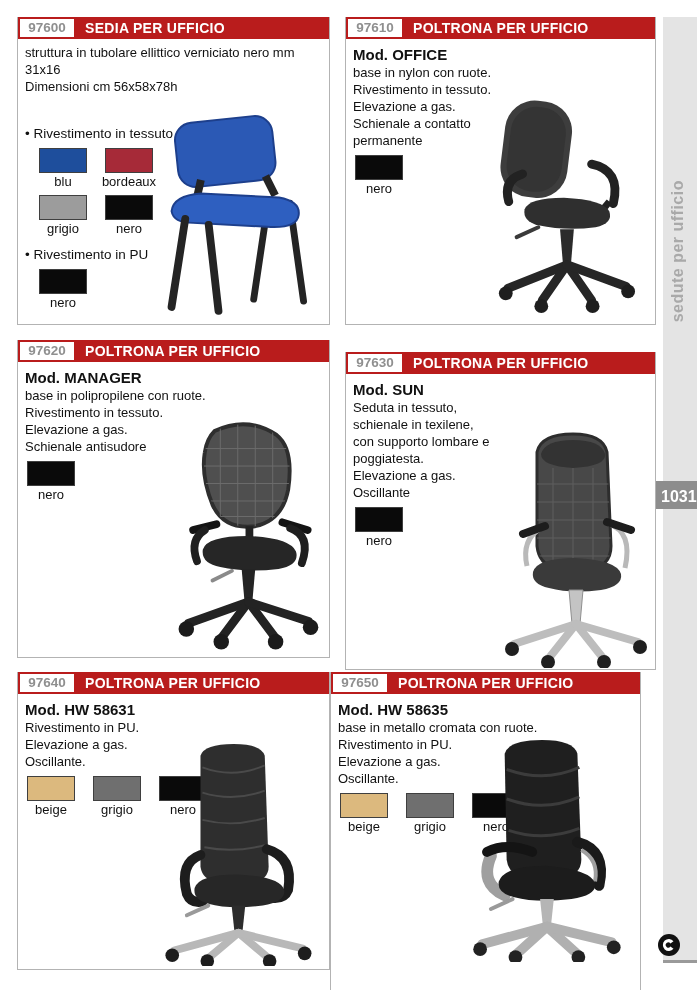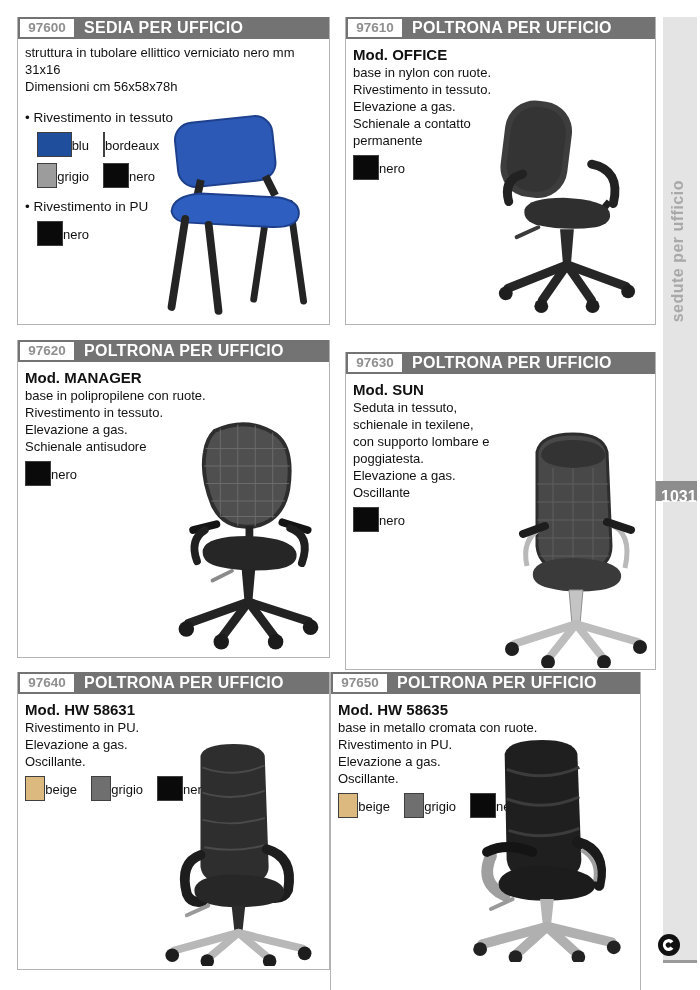--- a/index.html
+++ b/index.html
@@ -1,38 +1,38 @@
 <!DOCTYPE html>
 <html><head>
 <meta charset="utf-8">
 <style>
   html,body{margin:0;padding:0;background:#fff;}
   #page{position:relative;width:700px;height:990px;background:#fff;overflow:hidden;
         font-family:"Liberation Sans", sans-serif;color:#111;}
   .cell{position:absolute;background:#fff;border:1px solid #b3b3b3;border-top:none;box-sizing:border-box;}
-  .bar{display:flex;align-items:center;height:22px;background:#737373;padding:2px;box-sizing:border-box;}
+  .bar{display:flex;align-items:center;height:22px;background:#b91c1c;padding:2px;box-sizing:border-box;gap:11px;}
   .code{background:#fff;color:#8f8f8f;font-weight:700;font-size:13.5px;height:18px;line-height:18px;
         padding:0 5px;min-width:44px;text-align:center;flex:0 0 auto;}
-  .cat{color:#fff;font-weight:700;font-size:16px;margin-left:10px;letter-spacing:.3px;white-space:nowrap;}
+  .cat{color:#fff;font-weight:700;font-size:14px;letter-spacing:.3px;white-space:nowrap;}
   .cell-body{padding:5px 6px 0 7px;position:relative;}
   .model{font-weight:700;font-size:15px;margin:2px 0 1px 0;}
   .line{font-size:13px;line-height:17px;}
-  .bullet{font-size:13.5px;line-height:17px;margin-top:14px;}
+  .bullet{font-size:13.5px;line-height:17px;margin-top:30px;}
   .bullet::before{content:"• ";}
   .swatch-row{display:flex;flex-wrap:wrap;width:150px;margin:6px 0 0 12px;}
   .swatch-row.wide{width:220px;margin-left:0;}
-  .swatch{display:flex;flex-direction:row;align-items:center;width:52px;margin:0 14px 6px 0;}
+  .swatch{display:flex;flex-direction:column;align-items:center;width:52px;margin:0 14px 6px 0;}
   .chip{display:block;width:48px;height:25px;border:1px solid #3f3f3f;box-sizing:border-box;}
   .chip-label{font-size:13px;margin-top:1px;color:#111;}
   .chair{position:absolute;}
   #sidebar{position:absolute;left:663px;top:17px;width:34px;height:946px;background:#e4e4e4;
            border-bottom:3px solid #9a9a9a;box-sizing:border-box;}
   #vlabel{position:absolute;top:163px;left:6px;writing-mode:vertical-rl;transform:rotate(180deg);
           font-size:16px;font-weight:700;color:#a9a9a9;letter-spacing:.5px;white-space:nowrap;}
-  #pagenum{position:absolute;left:656px;top:481px;width:41px;height:20px;background:#8d8d8d;
+  #pagenum{position:absolute;left:656px;top:481px;width:41px;height:28px;background:#8d8d8d;
            color:#fff;font-weight:700;font-size:16px;line-height:31px;padding-left:5px;box-sizing:border-box;}
   #logo{position:absolute;left:657px;top:933px;width:24px;height:24px;}
 </style>
 </head>
 <body>
 
 <div id="page">
 
   <section class="cell" style="left:17px;top:17px;width:313px;height:308px">
     <header class="bar">

